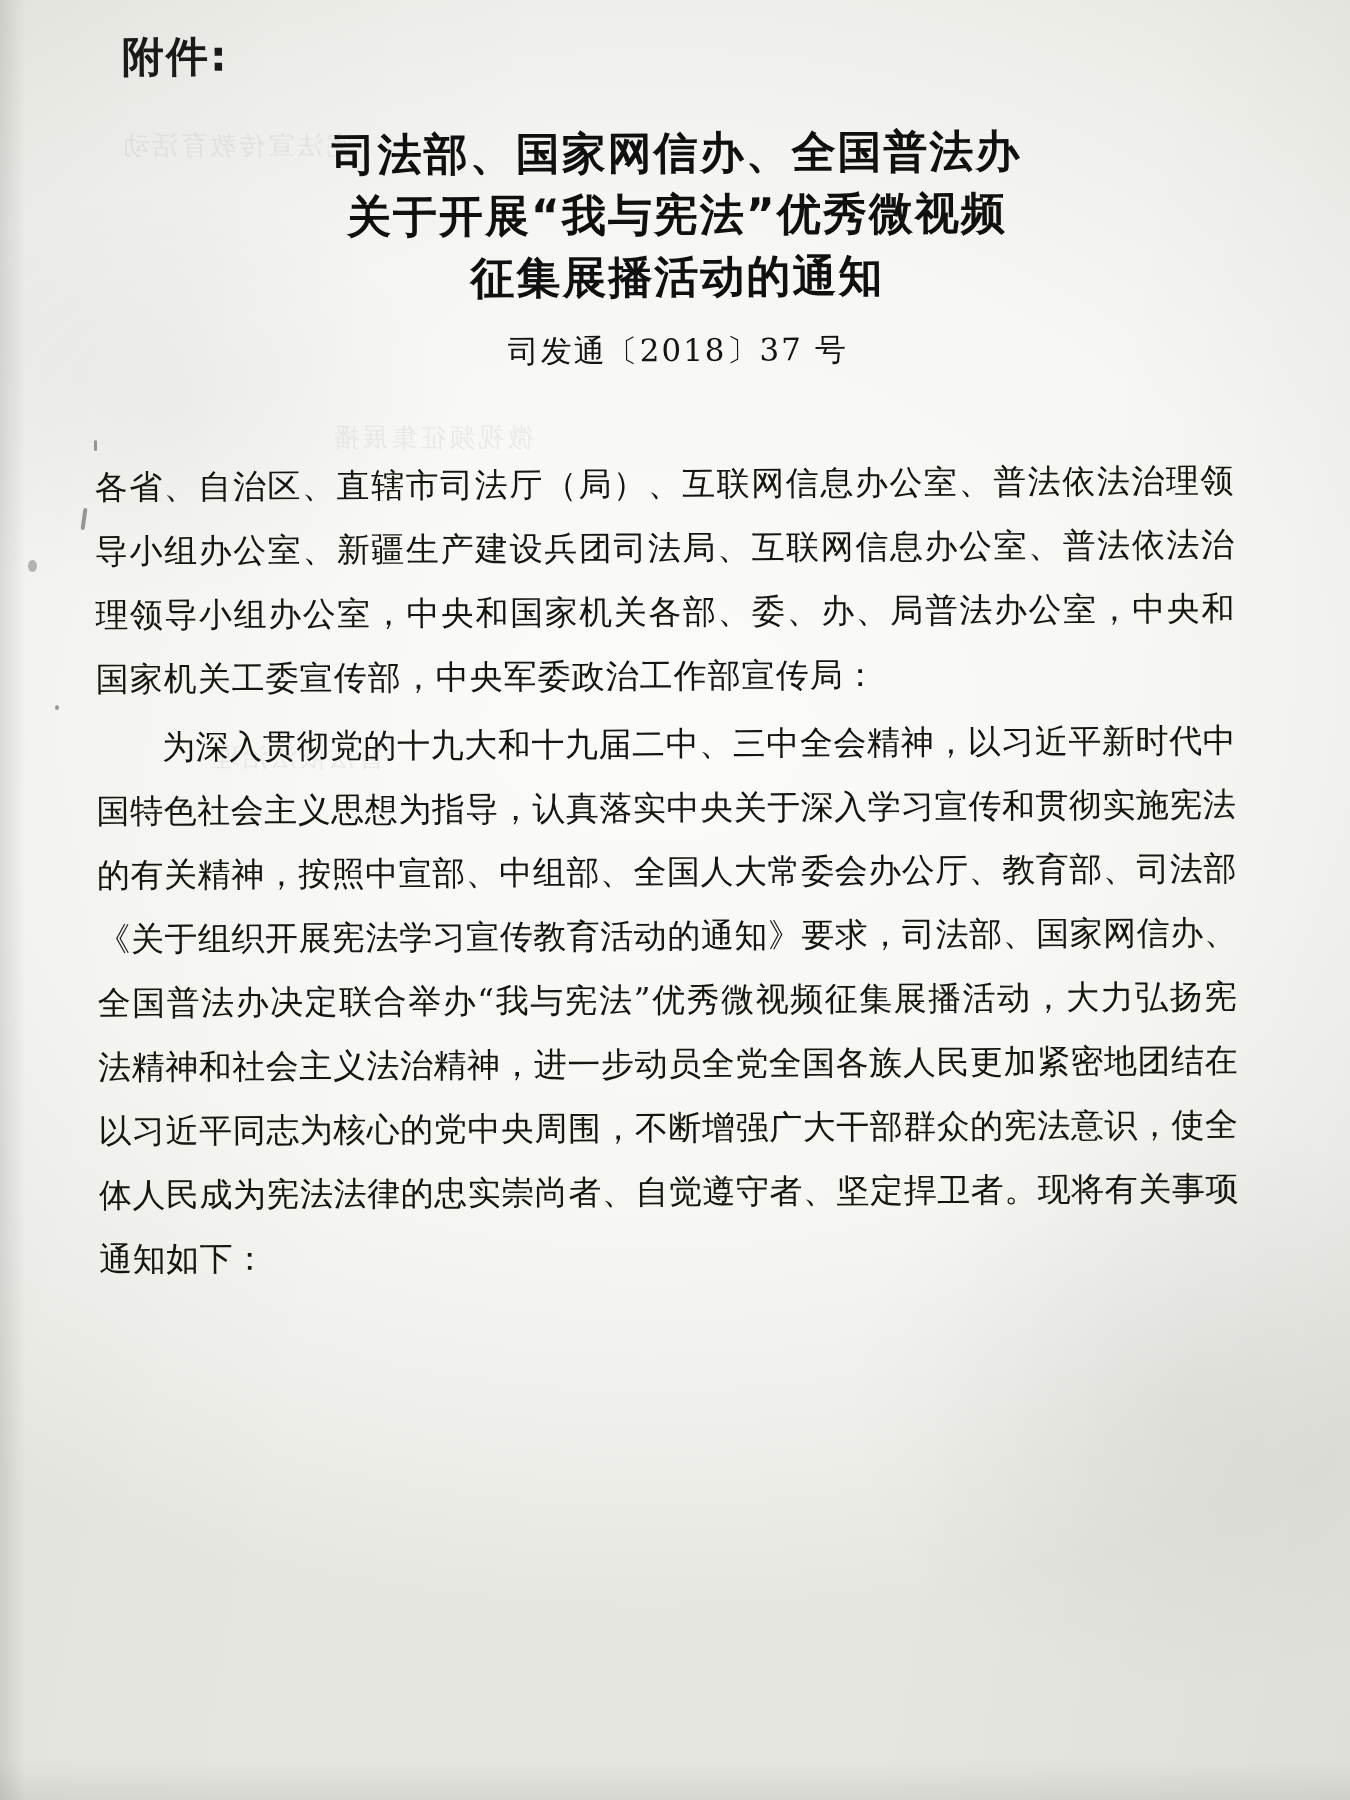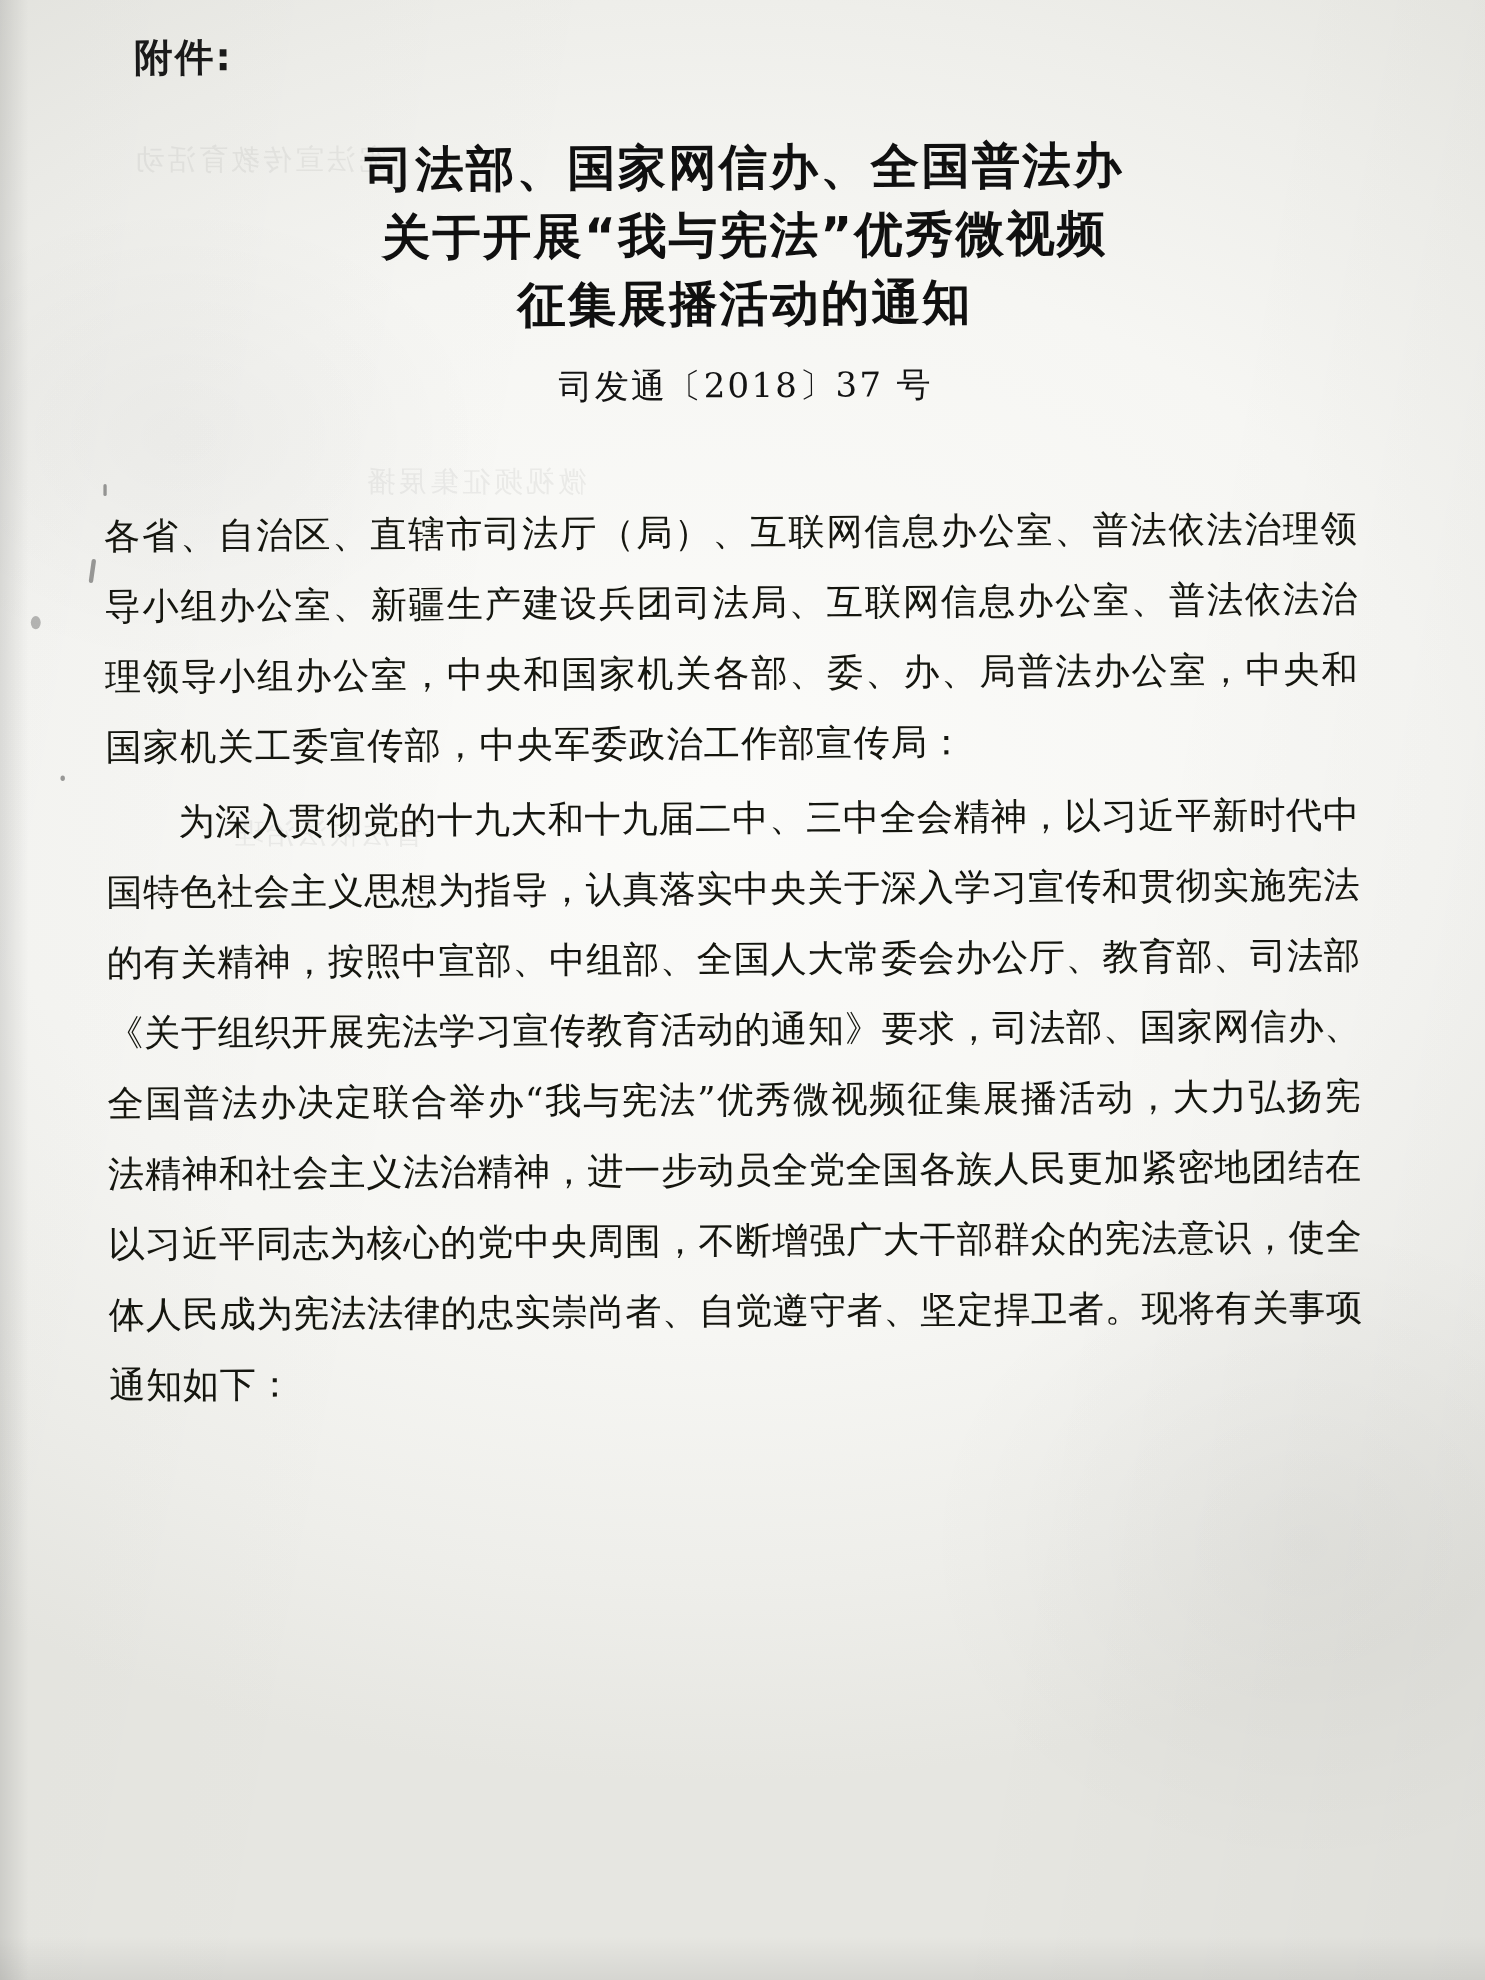--- a/index.html
+++ b/index.html
@@ -58,21 +58,21 @@
     height: 1800px;
     
     transform: rotate(-0.35deg);
     transform-origin: 50% 40%;
   }
 
   .attachment-label {
     position: absolute;
     left: 126px;
     top: 26px;
-    font-size: 35px;
+    font-size: 42px;
     font-weight: 700;
     letter-spacing: 2px;
     color: #1a1a1a;
     font-family: "DejaVu Sans", "Liberation Sans", sans-serif;
   }
 
   .doc-title {
     position: absolute;
     left: 180px;
     top: 122px;

